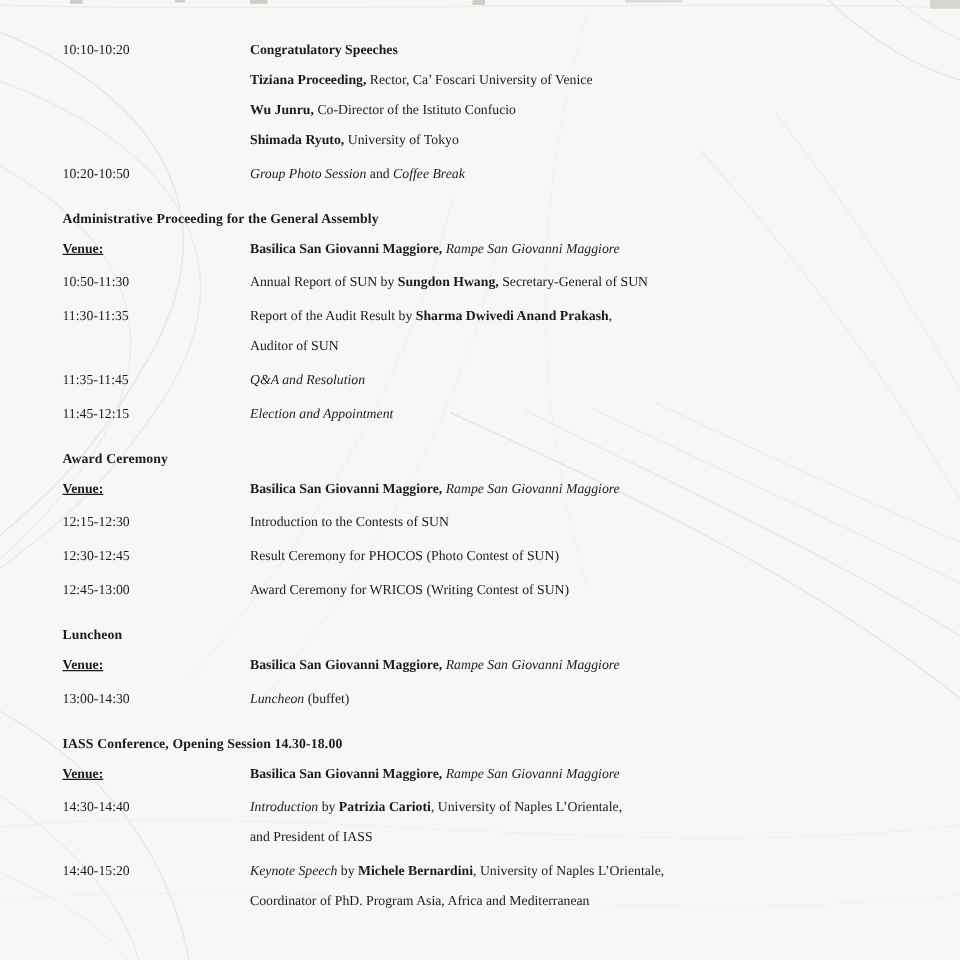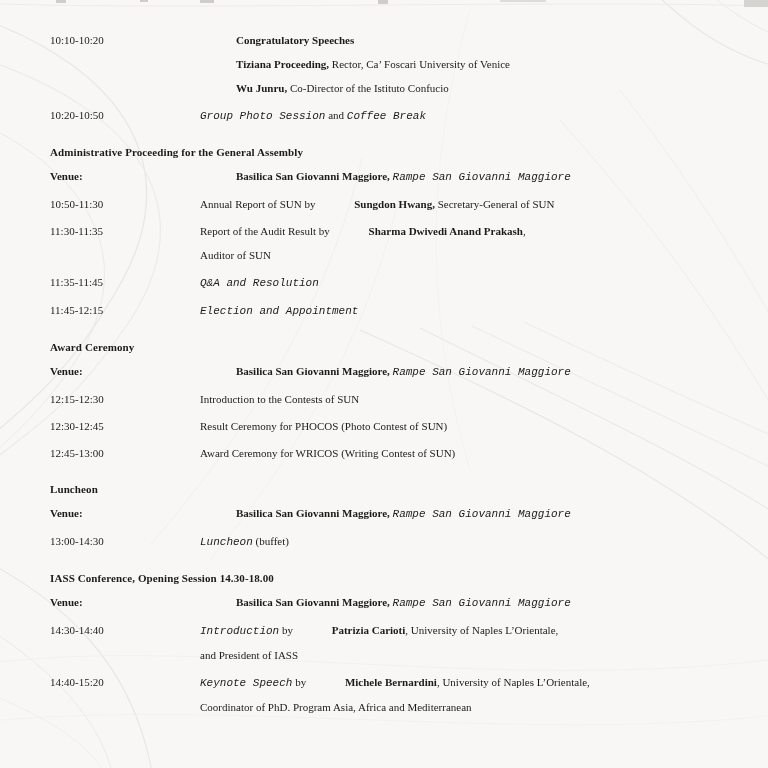--- a/index.html
+++ b/index.html
@@ -39,25 +39,25 @@
   }
   .row{
     display:flex;
     align-items:flex-start;
     margin-bottom:3px;
   }
   .row-label{
     flex:0 0 150px;
     white-space:nowrap;
   }
-  .row-label.b{font-weight:700;}
+  .row-label.b{font-weight:700;text-decoration:underline;}
   .row-content{flex:1 1 auto;min-width:0;}
   .row-line{white-space:nowrap;}
-  span.b{font-weight:700;margin-left:36px;}
-  span.i{font-style:italic;font-family:Liberation Mono, monospace;}
+  span.b{font-weight:700;}
+  span.i{font-style:italic;}
 </style>
 </head>
 <body>
 
 <svg class="bg-waves" width="768" height="768" viewBox="0 0 768 768" fill="none" xmlns="http://www.w3.org/2000/svg">
 
   <path d="M-20,18 C120,68 195,168 112,298 C60,388 6,420 -24,450" stroke="#e9e7e4" stroke-width="1.3"></path>
   <path d="M-20,58 C140,110 210,212 122,332 C62,420 10,442 -20,472" stroke="#edebe8" stroke-width="1.2"></path>
   <path d="M-30,118 C88,170 148,262 68,372 C30,424 0,448 -28,470" stroke="#eceae7" stroke-width="1"></path>
   <path d="M-26,210 C50,260 90,330 40,430" stroke="#efede a" stroke-width="1" opacity="0.7"></path>
@@ -94,20 +94,21 @@
 <div class="remnant r6"></div>
 
 <div class="schedule">
     <div class="section">
       <div class="row">
         <div class="row-label">10:10-10:20</div>
         <div class="row-content">
           <div class="row-line"><span class="b">Congratulatory Speeches</span></div>
           <div class="row-line"><span class="b">Tiziana Proceeding,</span><span class="r"> Rector, Ca’ Foscari University of Venice</span></div>
           <div class="row-line"><span class="b">Wu Junru,</span><span class="r"> Co-Director of the Istituto Confucio</span></div>
+          <div class="row-line"><span class="b">Shimada Ryuto,</span><span class="r"> University of Tokyo</span></div>
         </div>
       </div>
       <div class="row">
         <div class="row-label">10:20-10:50</div>
         <div class="row-content">
           <div class="row-line"><span class="i">Group Photo Session</span><span class="r"> and </span><span class="i">Coffee Break</span></div>
         </div>
       </div>
     </div>
     <div class="section">

